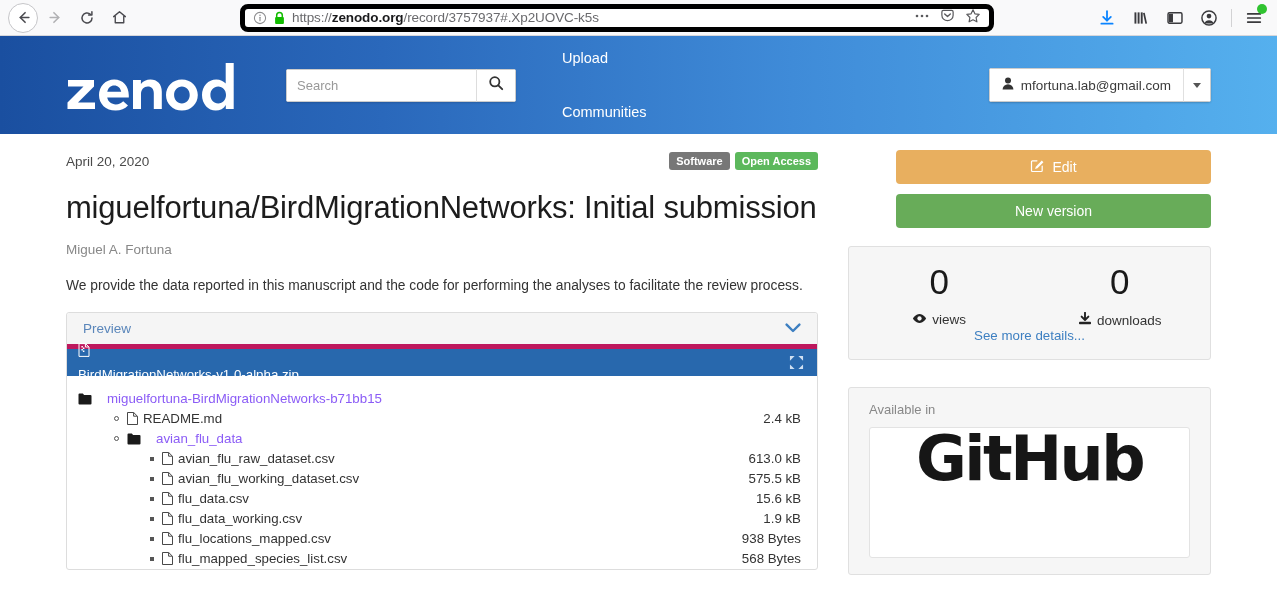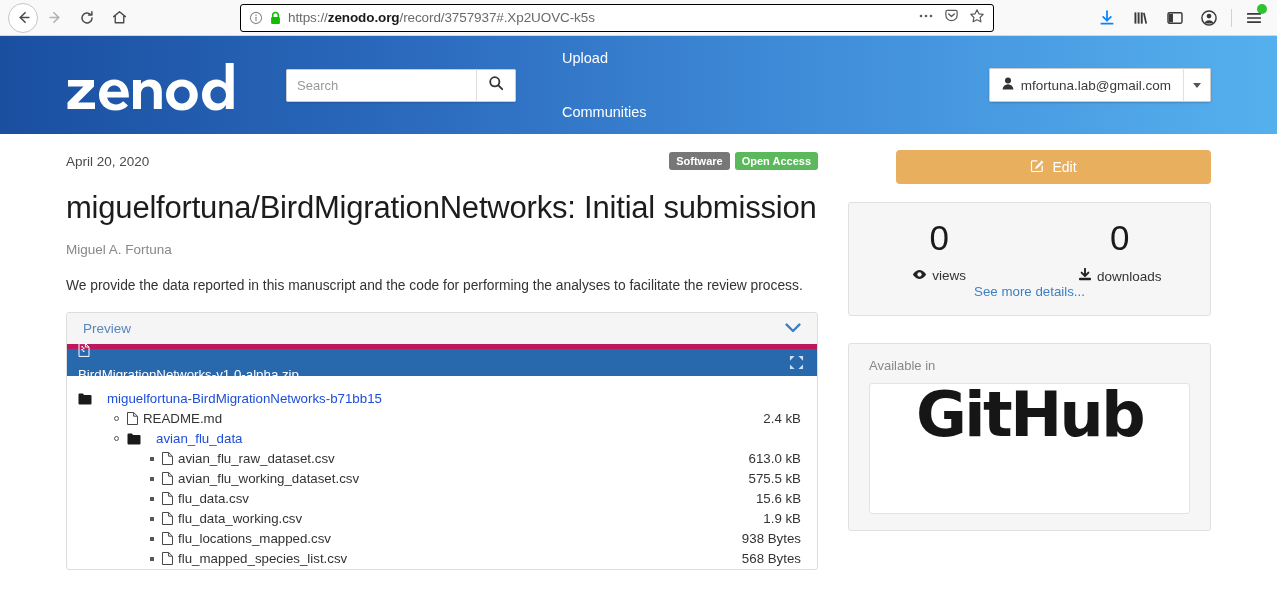--- a/index.html
+++ b/index.html
@@ -36,22 +36,22 @@
 
   .urlbar-wrap {
     position: absolute;
     left: 240px;
     width: 754px;
     height: 28px;
   }
   .urlbar {
     height: 28px;
     background: #fff;
-    border: 1px solid #000000;
-    border-radius: 3px;
+    border: 5px solid #000000;
+    border-radius: 8px;
     display: flex;
     align-items: center;
     padding: 0 8px;
     gap: 6px;
   }
   .info-icon { color: #8b8b8d; display:flex; }
   .lock-icon { display: flex; }
   .url-text {
     flex: 1;
     font-size: 13.5px;
@@ -247,21 +247,21 @@
     align-items: center;
     height: 20px;
     font-size: 13.3px;
     color: #333;
   }
   .tree-row .sz {
     margin-left: auto;
     color: #333;
     font-size: 13.3px;
   }
-  .tr-lbl-link { color: #1d4ed8; padding-left: 10px; }
+  .tr-lbl-link { color: #8b5cf6; padding-left: 10px; }
   .bullet-circle {
     width: 5px; height: 5px;
     border: 1px solid #555;
     border-radius: 50%;
     margin-right: 8px;
     flex: none;
   }
   .bullet-square {
     width: 4px; height: 4px;
     background: #555;
@@ -657,20 +657,23 @@
   <div class="side-col">
     <div class="btn btn-edit">
       <span>
         <svg width="15" height="15" viewBox="0 0 16 16">
             <path d="M13 8.6 V13.4 a1 1 0 0 1-1 1 H2.6 a1 1 0 0 1-1-1 V4 a1 1 0 0 1 1-1 H7.4" fill="none" stroke="#fff" stroke-width="1.3" stroke-linecap="round"></path>
             <path d="M6.2 9.2 L12.6 2.7 L14.3 4.4 L7.9 10.9 L5.4 11.6 z" fill="#fff"></path>
           </svg>
       </span>
       <span>Edit</span>
     </div>
+    <div class="btn btn-newver">
+      <span>New version</span>
+    </div>
 
     <div class="stats-box">
       <div class="stats-row">
         <div class="stat">
           <div class="stat-num">0</div>
           <div class="stat-lbl">
             <span>
               <svg width="15" height="11" viewBox="0 0 16 11">
                   <path d="M8 0.8 C3.6 0.8 1 5.5 1 5.5 s2.6 4.7 7 4.7 s7-4.7 7-4.7 S12.4 0.8 8 0.8 z" fill="#222"></path>
                   <circle cx="8" cy="5.5" r="2.3" fill="#f6f6f6"></circle>

